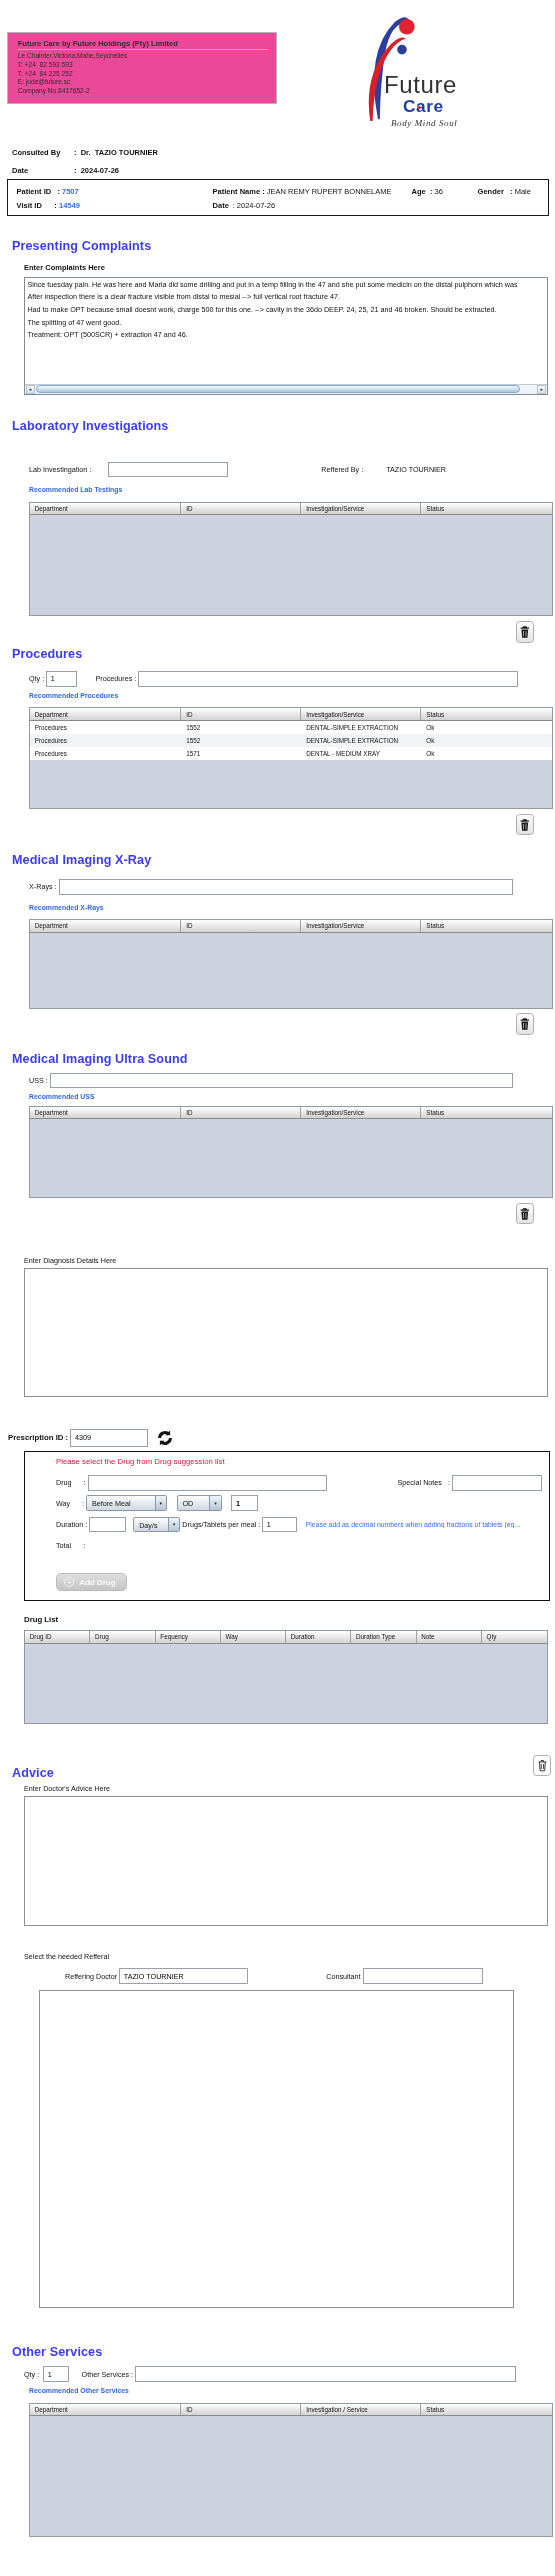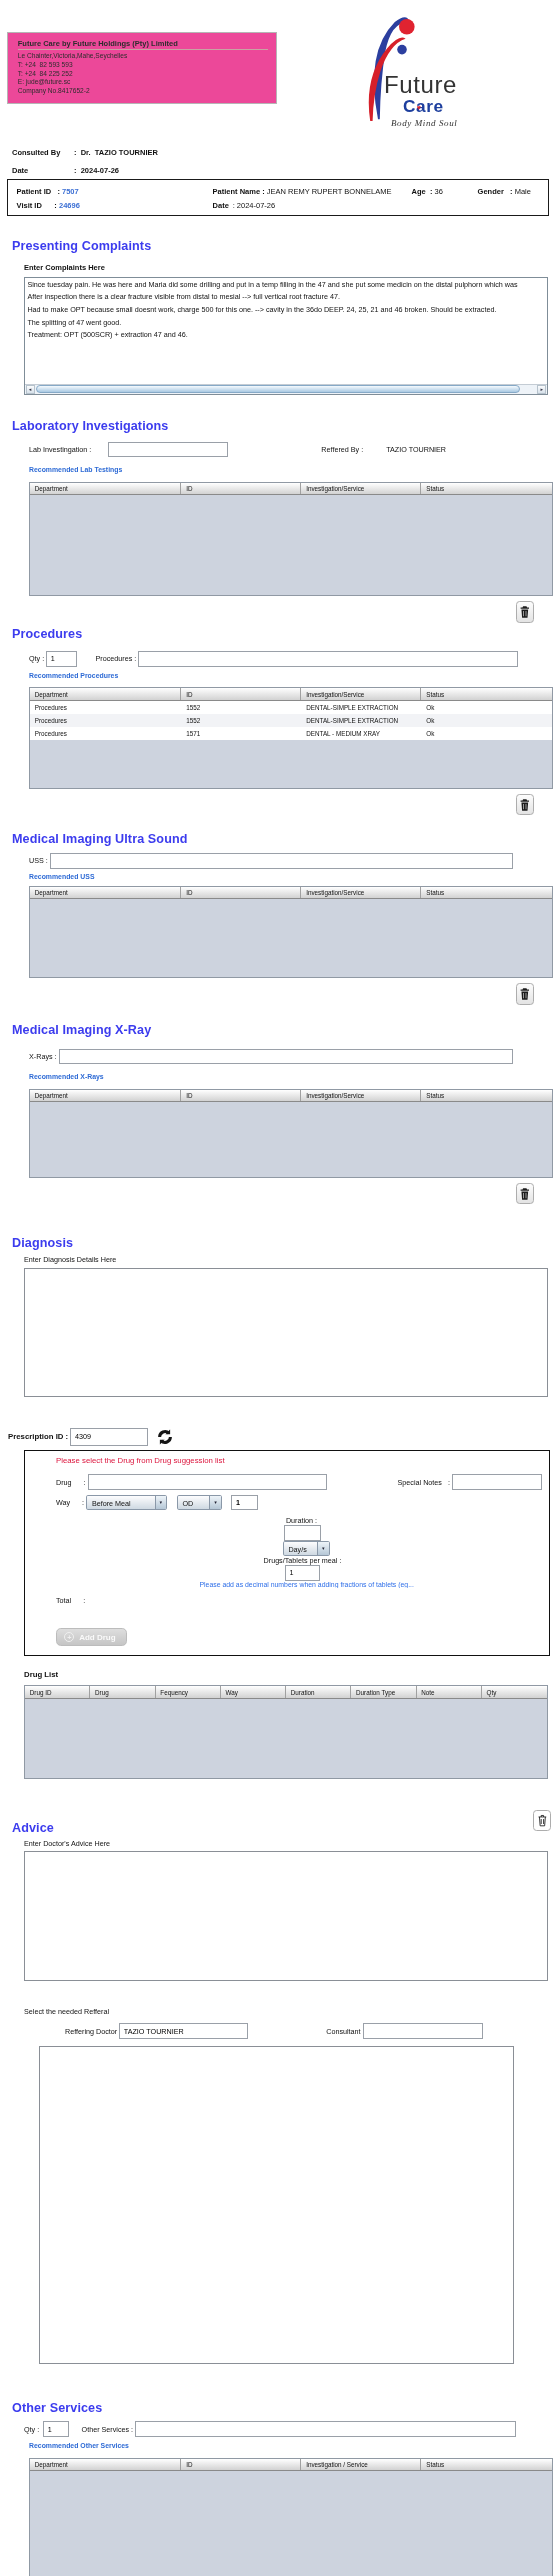--- a/index.html
+++ b/index.html
@@ -183,21 +183,21 @@
         <span class="pval">36</span>
       </span>
       <span>
         <span class="plbl">Gender   :</span>
         <span class="pval">Male</span>
       </span>
     </div>
     <div class="prow">
       <span class="pg1">
         <span class="plbl">Visit ID      :</span>
-        <span class="pval blue">24696</span>
+        <span class="pval blue">14549</span>
       </span>
       <span class="pg2 pg2v">
         <span class="plbl">Date</span>
         <span class="pval">: 2024-07-26</span>
       </span>
     </div>
   </div>
 
   <div style="margin-top:23px;">
     <div class="section-title">Presenting Complaints</div>
@@ -211,21 +211,21 @@
       <div class="hscroll">
         <div class="scroll-btn">◄</div>
         <div class="scroll-thumb"></div>
         <div class="scroll-btn" style="margin-left:auto;">►</div>
       </div>
     </div>
   </div>
 
   <div style="margin-top:24px;">
     <div class="section-title">Laboratory  Investigations</div>
-    <div class="form-row" style="margin-top:7px;gap:15px;">
+    <div class="form-row" style="margin-top:27px;gap:15px;">
       <span class="lbl">Lab Investingation : </span>
       <input class="inp" style="width: 120px;">
       <span class="lbl" style="margin-left:78px;">Reffered By :    </span>
       <span class="lbl">TAZIO TOURNIER</span>
     </div>
     <div class="link" style="margin-top:8.4px;">Recommended Lab Testings</div>
     <div class="tbl" style="margin-top:8.4px;">
       <div class="thead">
         <div class="th c1">Department</div>
         <div class="th c2">ID</div>
@@ -285,74 +285,73 @@
     <div class="trash-row">
       <button class="trash-btn">
         <svg width="9.6" height="12" viewBox="0 0 16 20">
           <path fill="#1b1b1b" d="M5.2 0.5h5.6l1 2.2H15v2H1v-2h3.2l1-2.2zM2.4 6h11.2l-1.1 13.5H3.5L2.4 6z"></path>
           <path fill="#f0f0f0" d="M5.5 8.5h1v8.5h-1zM9.5 8.5h1v8.5h-1z"></path>
         </svg>
       </button>
     </div>
   </div>
 
-  <div style="margin-top:15.5px;">
-    <div class="section-title">Medical Imaging Ultra Sound</div>
-    <div class="form-row" style="margin-top:4.8px;">
-      <span class="lbl">USS : </span>
-      <input class="inp" style="width: 463px;">
-    </div>
-    <div class="link" style="margin-top:3.6px;">Recommended USS</div>
-    <div class="tbl" style="margin-top:6px;">
+  <div style="margin-top:16.7px;">
+    <div class="section-title">Medical Imaging X-Ray</div>
+    <div class="form-row" style="margin-top:9.6px;">
+      <span class="lbl">X-Rays : </span>
+      <input class="inp" style="width: 454px;">
+    </div>
+    <div class="link" style="margin-top:8.4px;">Recommended X-Rays</div>
+    <div class="tbl" style="margin-top:8.4px;">
       <div class="thead">
         <div class="th c1">Department</div>
         <div class="th c2">ID</div>
         <div class="th c3">Investigation/Service</div>
         <div class="th c4">Status</div>
       </div>
-      <div class="tbody" style="height:78px;"></div>
+      <div class="tbody" style="height:75px;"></div>
     </div>
     <div class="trash-row">
       <button class="trash-btn">
         <svg width="9.6" height="12" viewBox="0 0 16 20">
           <path fill="#1b1b1b" d="M5.2 0.5h5.6l1 2.2H15v2H1v-2h3.2l1-2.2zM2.4 6h11.2l-1.1 13.5H3.5L2.4 6z"></path>
           <path fill="#f0f0f0" d="M5.5 8.5h1v8.5h-1zM9.5 8.5h1v8.5h-1z"></path>
         </svg>
       </button>
     </div>
   </div>
 
-  <div style="margin-top:16.7px;">
-    <div class="section-title">Medical Imaging X-Ray</div>
-    <div class="form-row" style="margin-top:9.6px;">
-      <span class="lbl">X-Rays : </span>
-      <input class="inp" style="width: 454px;">
-    </div>
-    <div class="link" style="margin-top:8.4px;">Recommended X-Rays</div>
-    <div class="tbl" style="margin-top:8.4px;">
+  <div style="margin-top:15.5px;">
+    <div class="section-title">Medical Imaging Ultra Sound</div>
+    <div class="form-row" style="margin-top:4.8px;">
+      <span class="lbl">USS : </span>
+      <input class="inp" style="width: 463px;">
+    </div>
+    <div class="link" style="margin-top:3.6px;">Recommended USS</div>
+    <div class="tbl" style="margin-top:6px;">
       <div class="thead">
         <div class="th c1">Department</div>
         <div class="th c2">ID</div>
         <div class="th c3">Investigation/Service</div>
         <div class="th c4">Status</div>
       </div>
-      <div class="tbody" style="height:75px;"></div>
+      <div class="tbody" style="height:78px;"></div>
     </div>
     <div class="trash-row">
       <button class="trash-btn">
         <svg width="9.6" height="12" viewBox="0 0 16 20">
           <path fill="#1b1b1b" d="M5.2 0.5h5.6l1 2.2H15v2H1v-2h3.2l1-2.2zM2.4 6h11.2l-1.1 13.5H3.5L2.4 6z"></path>
           <path fill="#f0f0f0" d="M5.5 8.5h1v8.5h-1zM9.5 8.5h1v8.5h-1z"></path>
         </svg>
       </button>
     </div>
   </div>
 
   <div style="margin-top:30px;">
-    <div class="section-title">Diagnosis</div>
     <div class="field-label thin" style="margin-top:3.6px;">Enter Diagnosis Details Here</div>
     <div class="bigbox" style="margin-top:3.6px;height:129px;"></div>
   </div>
 
   <div style="margin-top:30px;">
     <div class="presc-row">
       <span class="presc-lbl">Prescription ID : </span>
       <input class="inp" style="width: 78px; height: 18px;" value="4309">
       <button class="refresh-btn">
         <svg width="18" height="18" viewBox="0 0 30 30">
@@ -377,21 +376,21 @@
         <div class="dd" style="width:81px;">
           <span class="dd-text" style="flex:1;">Before Meal</span>
           <span class="dd-arrow">▼</span>
         </div>
         <div class="dd" style="width:45px;margin-left:9.6px;">
           <span class="dd-text" style="flex:1;">OD</span>
           <span class="dd-arrow">▼</span>
         </div>
         <input class="inp" style="width: 27px; margin-left: 9.6px; font-weight: bold;" value="1">
       </div>
-      <div class="mrow" style="margin-top:6px;flex-direction:column;">
+      <div class="mrow" style="margin-top:6px;">
         <span class="mlabel">Duration : </span>
         <input class="inp" style="width: 37px;">
         <div class="dd" style="width:47px;margin-left:7.2px;">
           <span class="dd-text" style="flex:1;">Day/s</span>
           <span class="dd-arrow">▼</span>
         </div>
         <span class="mlabel"> Drugs/Tablets per meal : </span>
         <input class="inp" style="width: 35px;" value="1">
         <span class="note">Please add as decimal numbers when adding fractions of tablets (eg...</span>
       </div>

